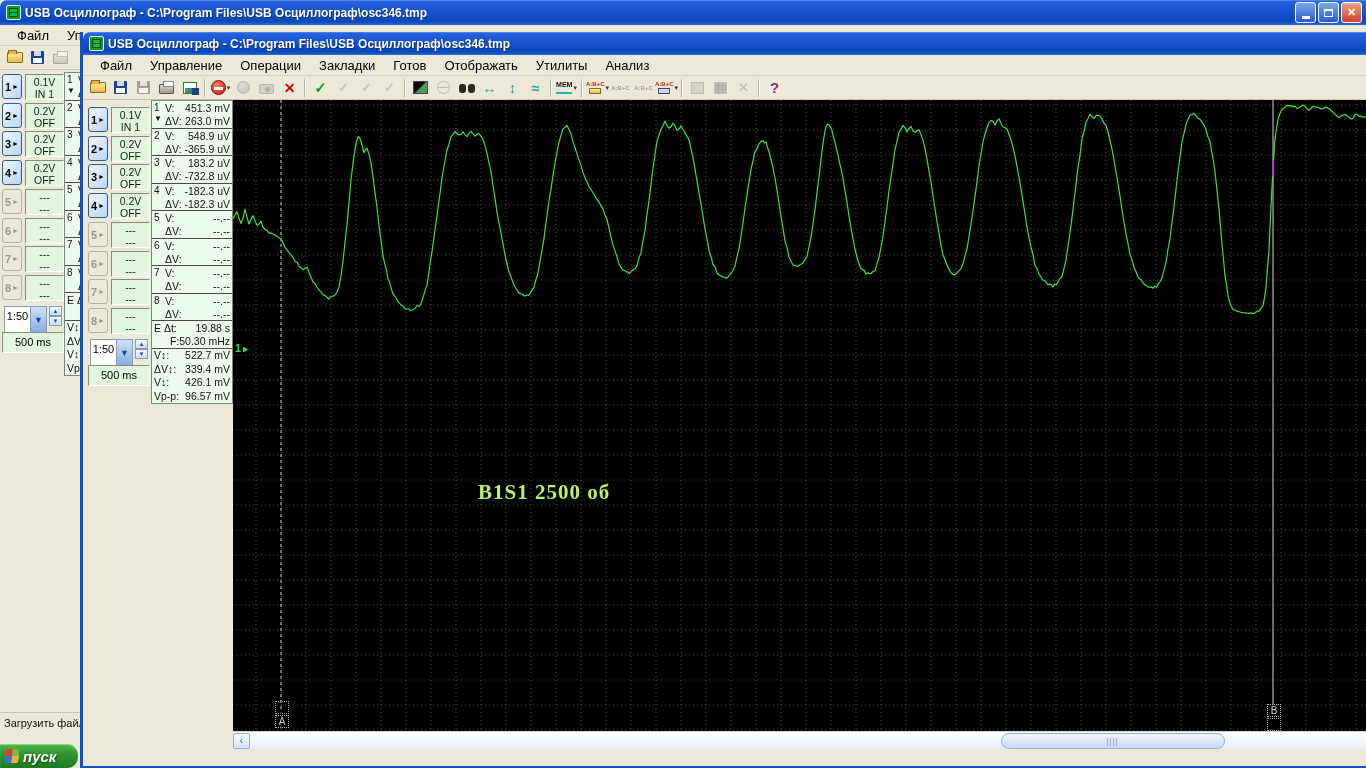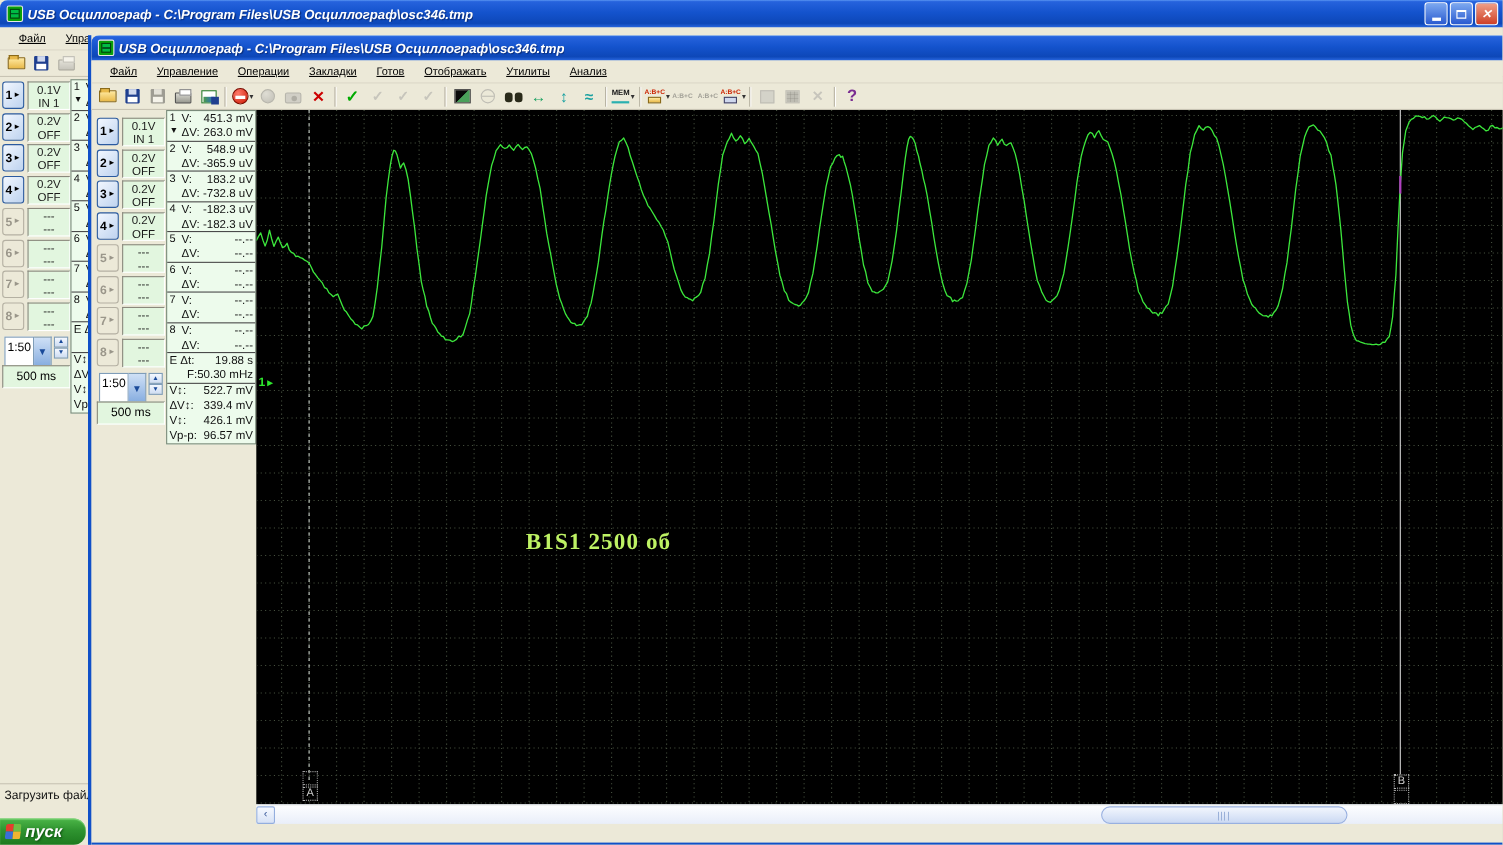--- a/index.html
+++ b/index.html
@@ -2,39 +2,39 @@
 <html><head>
 <meta charset="utf-8">
 <style>
   * { margin:0; padding:0; box-sizing:border-box; }
   html,body { width:1366px; height:768px; overflow:hidden; background:#ece9d8;
     font-family:"Liberation Sans", sans-serif; }
 
   
   .titlebar { position:absolute; left:0; top:0; right:0; height:25px;
     background:linear-gradient(180deg,#5a96f2 0%,#2663dd 6%,#1453cd 45%,#0d47b8 85%,#2a68e0 100%);
-    border-top-left-radius:7px; display:flex; align-items:center; padding:0 4px;font-style:italic; }
+    border-top-left-radius:7px; display:flex; align-items:center; padding:0 4px; }
   .appicon { width:15px; height:15px; margin:0 4px 0 2px; flex:0 0 auto;
     background:#0aa00a; border:1px solid #e8e8e8; border-radius:2px; position:relative; }
   .appicon::after { content:""; position:absolute; inset:2px; background:#063; border:1px solid #041;
     background:linear-gradient(180deg,#0b4 40%, #052 41%, #052 59%, #0b4 60%); }
   .wtitle { color:#fff; font-size:12px; font-weight:bold; text-shadow:1px 1px 1px #0a2d7a;
     white-space:nowrap; overflow:hidden; }
   .winbtns { margin-left:auto; display:flex; gap:2px; }
   .wbtn { width:21px; height:21px; border-radius:3px; border:1px solid #fff;
     background:linear-gradient(180deg,#7da9f0,#2a5ad0); color:#fff; font-size:11px;
     display:flex; align-items:center; justify-content:center; }
   .wbtn.close { background:linear-gradient(180deg,#f0a088,#ce4026); font-weight:bold; }
   .minglyph { width:8px; height:3px; background:#fff; margin-top:9px; }
   .restglyph { width:9px; height:8px; border:1px solid #fff; border-top-width:2px; }
 
   
   .menubar { position:absolute; left:0; right:0; height:21px; background:#ece9d8;
     display:flex; align-items:center; padding-left:8px; border-bottom:1px solid #d8d4c4; }
-  .menu-item { font-size:10px; color:#000; padding:3px 9px; white-space:nowrap;text-decoration:underline; }
+  .menu-item { font-size:13px; color:#000; padding:3px 9px; white-space:nowrap; }
   .toolbar { position:absolute; left:0; right:0; height:24px; background:#ece9d8;
     display:flex; align-items:center; padding-left:3px; border-bottom:1px solid #c8c4b4; }
   .ticon { width:23px; height:22px; display:flex; align-items:center; justify-content:center;
     position:relative; flex:0 0 auto; }
   .tsep { width:2px; height:18px; margin:0 3px; border-left:1px solid #b8b4a4; border-right:1px solid #fff; flex:0 0 auto;}
   .caret { font-size:7px; color:#333; margin-left:1px; }
   .dis { filter:grayscale(1) opacity(.45); }
 
   
   .ic { display:inline-block; position:relative; }

